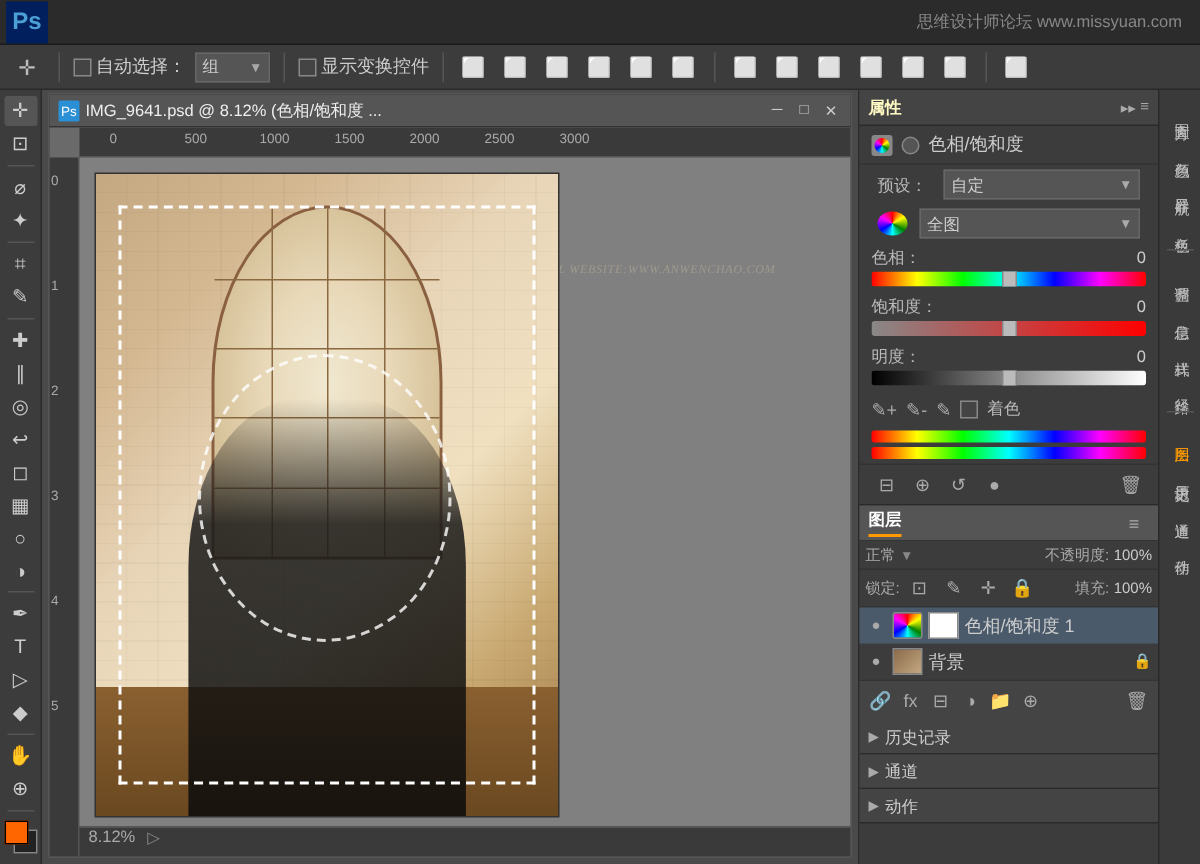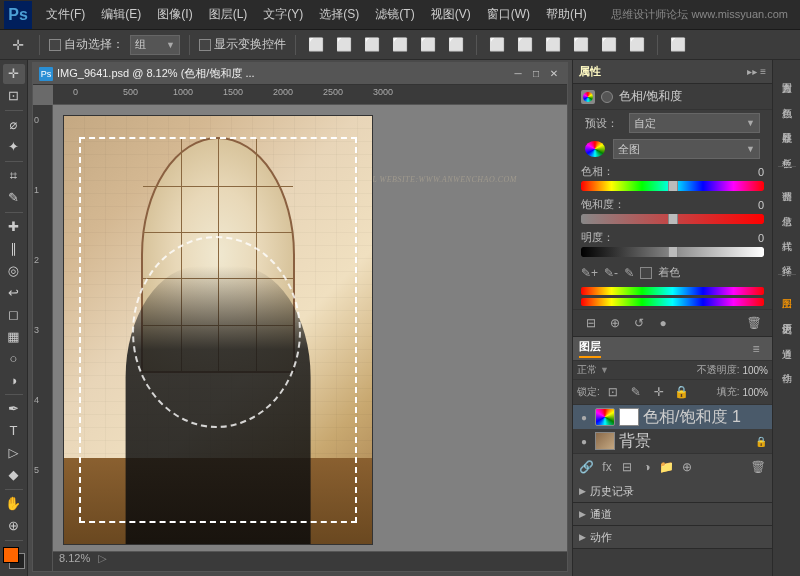--- a/index.html
+++ b/index.html
@@ -210,21 +210,21 @@
     
     #layers-panel { flex-shrink: 0; }
     #layers-header {
       height: 24px; background: #555; display: flex; align-items: center; padding: 0 6px; gap: 4px;
       border-bottom: 1px solid #333;
     }
     .layers-tab { color: #fff; font-size: 11px; font-weight: bold; border-bottom: 2px solid #f90; padding-bottom: 2px; }
     .layer-row { display: flex; align-items: center; padding: 2px 4px; gap: 4px; height: 24px; }
     .layer-eye { width: 14px; height: 14px; display: flex; align-items: center; justify-content: center; color: #aaa; font-size: 10px; cursor: pointer; }
     .layer-thumb { width: 20px; height: 18px; background: #666; border: 1px solid #888; flex-shrink: 0; }
-    .layer-name { color: #ccc; font-size: 16px; flex: 1; overflow: hidden; text-overflow: ellipsis; white-space: nowrap; }
+    .layer-name { color: #ccc; font-size: 12px; flex: 1; overflow: hidden; text-overflow: ellipsis; white-space: nowrap; }
 
     
     ::-webkit-scrollbar { width: 8px; height: 8px; }
     ::-webkit-scrollbar-track { background: #3c3c3c; }
     ::-webkit-scrollbar-thumb { background: #666; border-radius: 4px; }
 
     
     #far-right {
       width: 28px; background: #3a3a3a; border-left: 1px solid #2a2a2a;
       display: flex; flex-direction: column; align-items: center; padding: 4px 2px; gap: 3px;
@@ -235,32 +235,20 @@
       position: absolute; top: 30px; right: 50px;
       color: rgba(255,255,255,0.7); font-size: 18px; font-style: italic;
       font-family: serif; letter-spacing: 2px; pointer-events: none;
     }
   </style>
 </head>
 <body>
 
 <div id="menu-bar">
   <div id="ps-logo">Ps</div>
-  <div class="menu-items">
-    <span class="menu-item">文件(F)</span>
-    <span class="menu-item">编辑(E)</span>
-    <span class="menu-item">图像(I)</span>
-    <span class="menu-item">图层(L)</span>
-    <span class="menu-item">文字(Y)</span>
-    <span class="menu-item">选择(S)</span>
-    <span class="menu-item">滤镜(T)</span>
-    <span class="menu-item">视图(V)</span>
-    <span class="menu-item">窗口(W)</span>
-    <span class="menu-item">帮助(H)</span>
-  </div>
   <div class="menu-right">思维设计师论坛 www.missyuan.com</div>
 </div>
 
 <div id="options-bar">
   <div class="options-tool-icon">✛</div>
   <div class="options-separator"></div>
   <label class="options-checkbox-area">
     <div class="options-checkbox"></div>
     <span class="options-label">自动选择：</span>
   </label>

